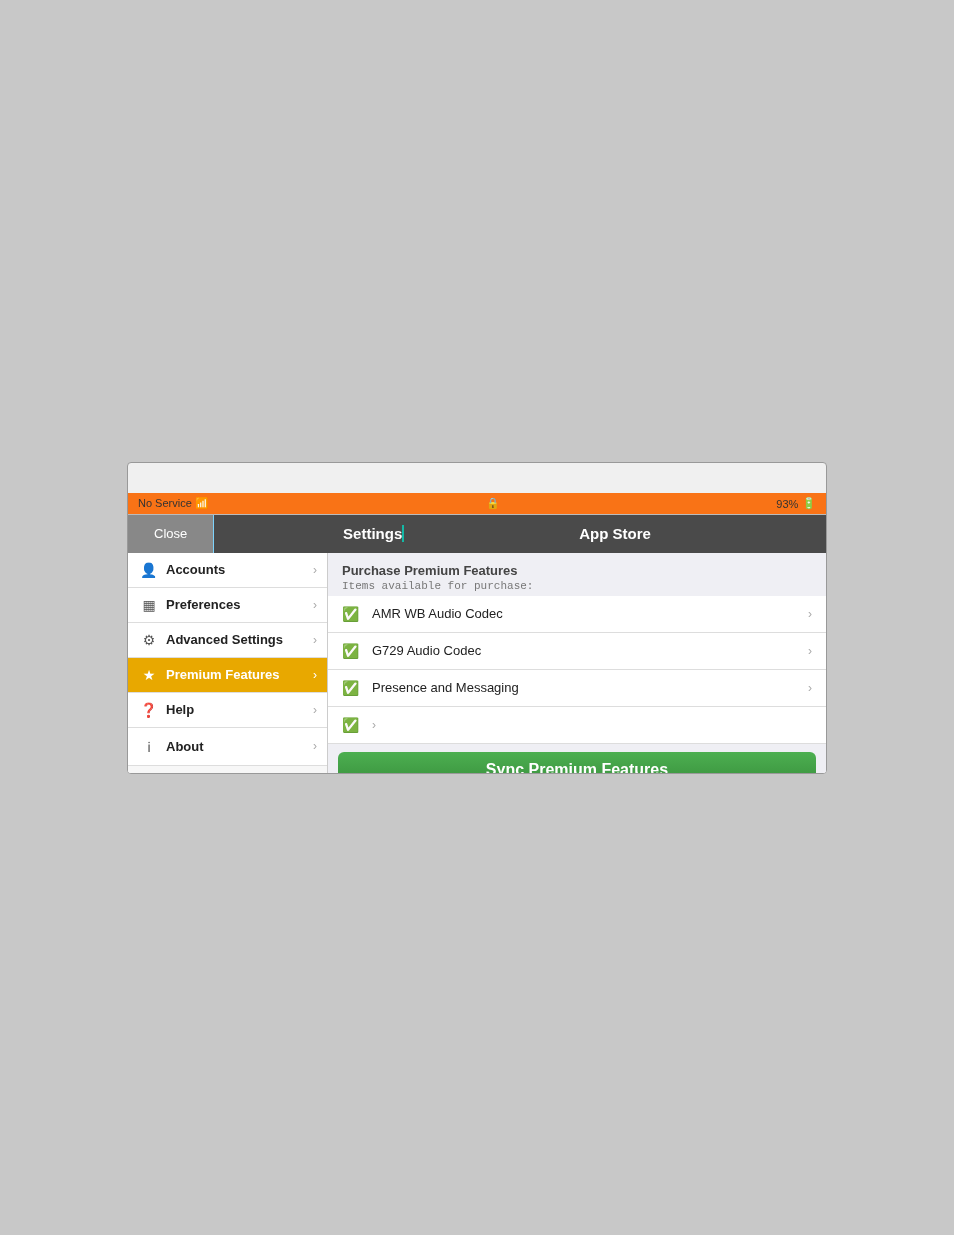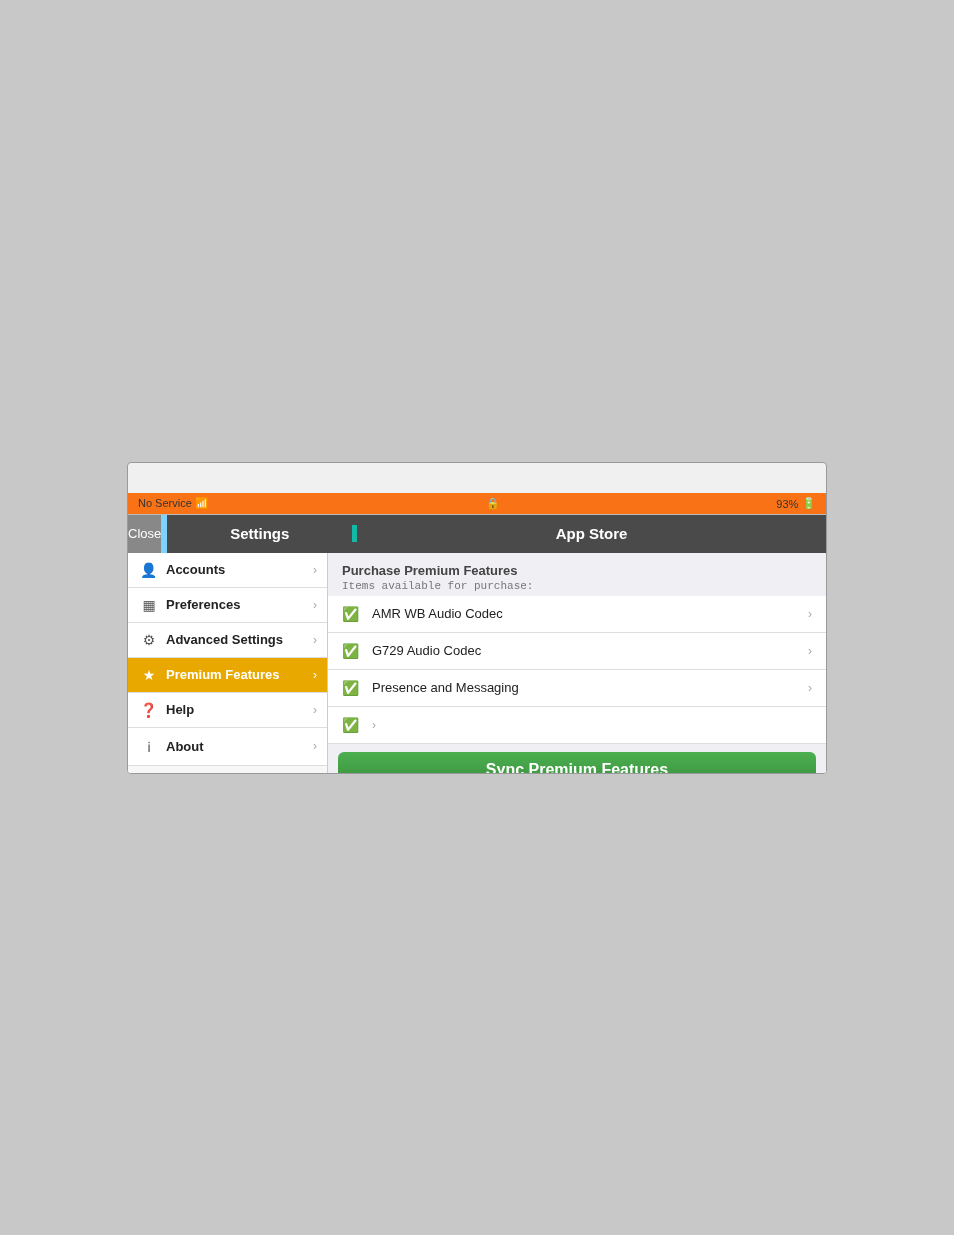--- a/index.html
+++ b/index.html
@@ -38,34 +38,34 @@
       display: flex;
       align-items: center;
       background: #4a4a4a;
       padding: 0;
       height: 38px;
     }
     .nav-close-btn {
       background: #888;
       color: white;
       border: none;
-      padding: 6px 0;
+      padding: 6px 26px;
       font-size: 13px;
       cursor: pointer;
       height: 100%;
-      border-right: 6px solid #7dd3fc;
+      border-right: 1px solid #7dd3fc;
     }
     .nav-title-settings {
       flex: 0 0 auto;
       width: 190px;
-      text-align: center;
+      text-align: right;
       color: white;
       font-size: 15px;
       font-weight: bold;
-      border-right: 5px solid #14b8a6;
+      border-right: 2px solid #14b8a6;
     }
     .nav-title-appstore {
       flex: 1;
       text-align: center;
       color: white;
       font-size: 15px;
       font-weight: bold;
     }
     
     .main-content {

